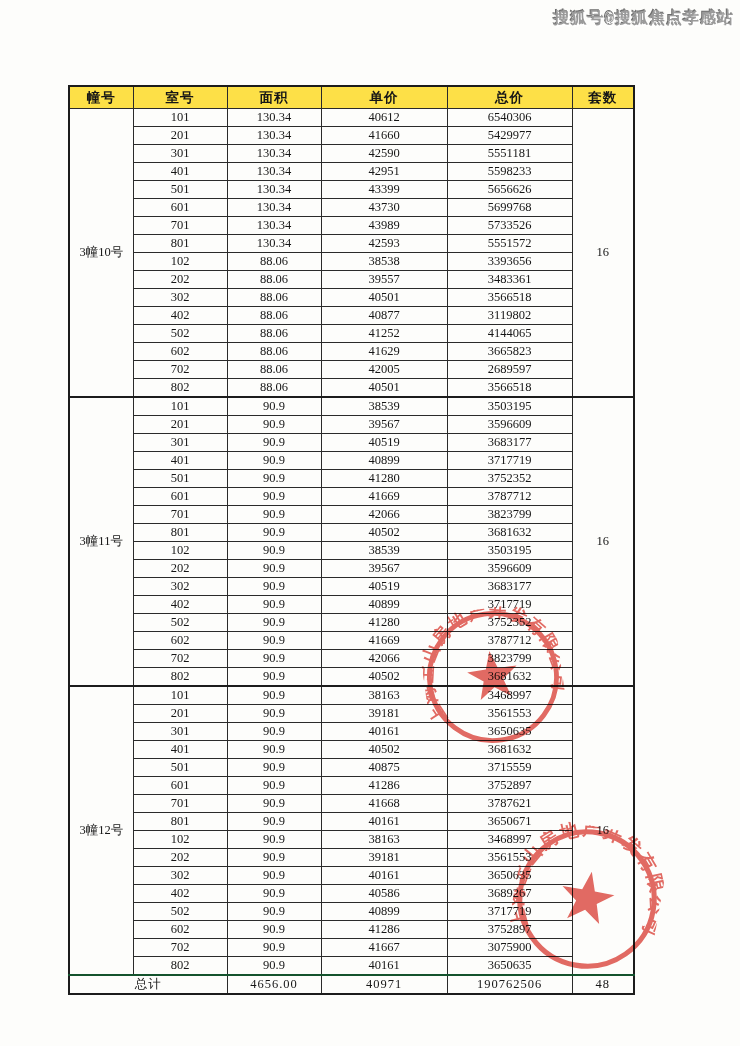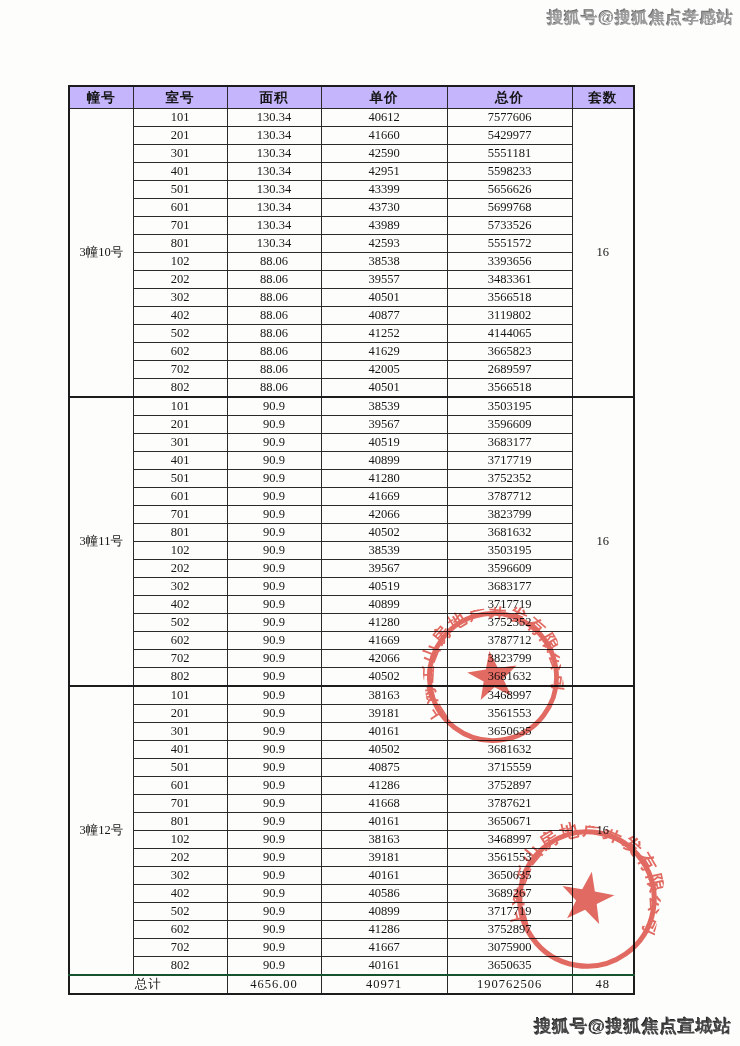--- a/index.html
+++ b/index.html
@@ -11,29 +11,29 @@
   table.price{
     position:absolute;left:68px;top:85px;
     border-collapse:collapse;table-layout:fixed;
     border:2px solid #1c1c1c;
   }
   table.price th,table.price td{
     border:1px solid #2a2a2a;text-align:center;vertical-align:middle;
     padding:0;overflow:hidden;white-space:nowrap;
   }
   table.price th{
-    background:#c4b5fd;height:21px;font-size:13.5px;font-weight:600;letter-spacing:1px;
+    background:#fde047;height:21px;font-size:13.5px;font-weight:600;letter-spacing:1px;
   }
   table.price tbody td{height:17px;font-size:12.5px;line-height:1;}
   td.building-cell,td.units-cell{font-size:13px;}
   tr.section-start td{border-top:2px solid #1c1c1c;}
   tr.total-row td{height:36px;font-size:13.5px;border-top:2px solid #14532d;letter-spacing:1px;}
   
   .watermark{
-    position:absolute;font-family:Liberation Sans, sans-serif;
+    position:absolute;font-family:Liberation Mono, monospace;
     font-weight:bold;letter-spacing:1px;white-space:nowrap;
   }
   .watermark-top{
     top:8px;right:6px;font-size:16px;color:#9a9a9a;
     text-shadow:1.5px 1.5px 0 #ffffff,-1px -1px 0 #6e6e6e;
   }
   .watermark-bottom{
     bottom:8px;right:8px;font-size:17px;color:#474747;
     text-shadow:1.5px 1.5px 0 #ffffff,-1px -1px 0 #242424;
   }
@@ -74,21 +74,21 @@
         <th>总价</th>
         <th>套数</th>
       </tr>
     </thead>
     <tbody>
         <tr>
           <td class="building-cell" rowspan="16">3幢10号</td>
           <td>101</td>
           <td>130.34</td>
           <td>40612</td>
-          <td>7577606</td>
+          <td>6540306</td>
           <td class="units-cell" rowspan="16">16</td>
         </tr>
         <tr>
           <td>201</td>
           <td>130.34</td>
           <td>41660</td>
           <td>5429977</td>
         </tr>
         <tr>
           <td>301</td>
@@ -395,15 +395,14 @@
     <svg viewBox="0 0 200 200">
       <circle cx="100" cy="100" r="92" fill="none" stroke="#dd4a41" stroke-width="7"></circle>
       <polygon fill="#dd4a41" points="100,62 108.8,87.9 136.1,88.3 114.3,104.6 122.3,130.7 100,115 77.7,130.7 85.7,104.6 63.9,88.3 91.2,87.9"></polygon>
       <defs>
           <path id="arc2" d="M 32,156 A 88,88 0 1 1 168,156" fill="none"></path>
         </defs>
       <text><textPath href="#arc2" startOffset="8">上海宝山房地产开发有限公司</textPath></text>
     </svg>
   </div>
 
-  <div class="watermark watermark-bottom">搜狐号@搜狐焦点宣城站</div>
 
 </div>
 
 </body></html>

